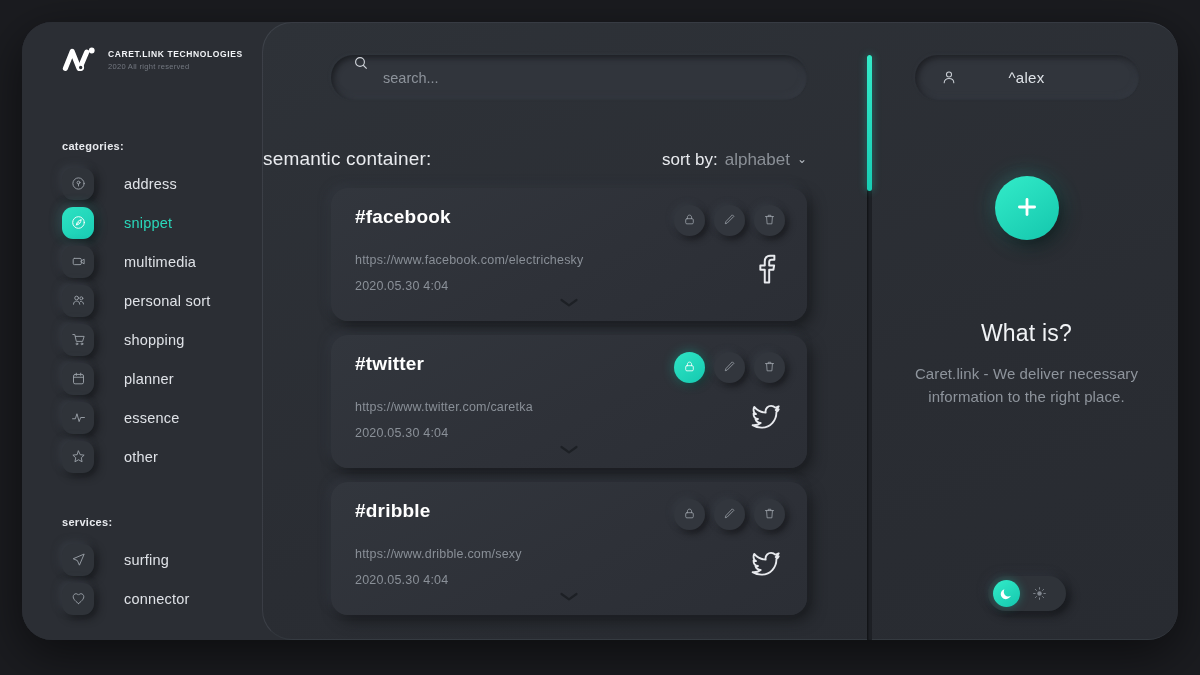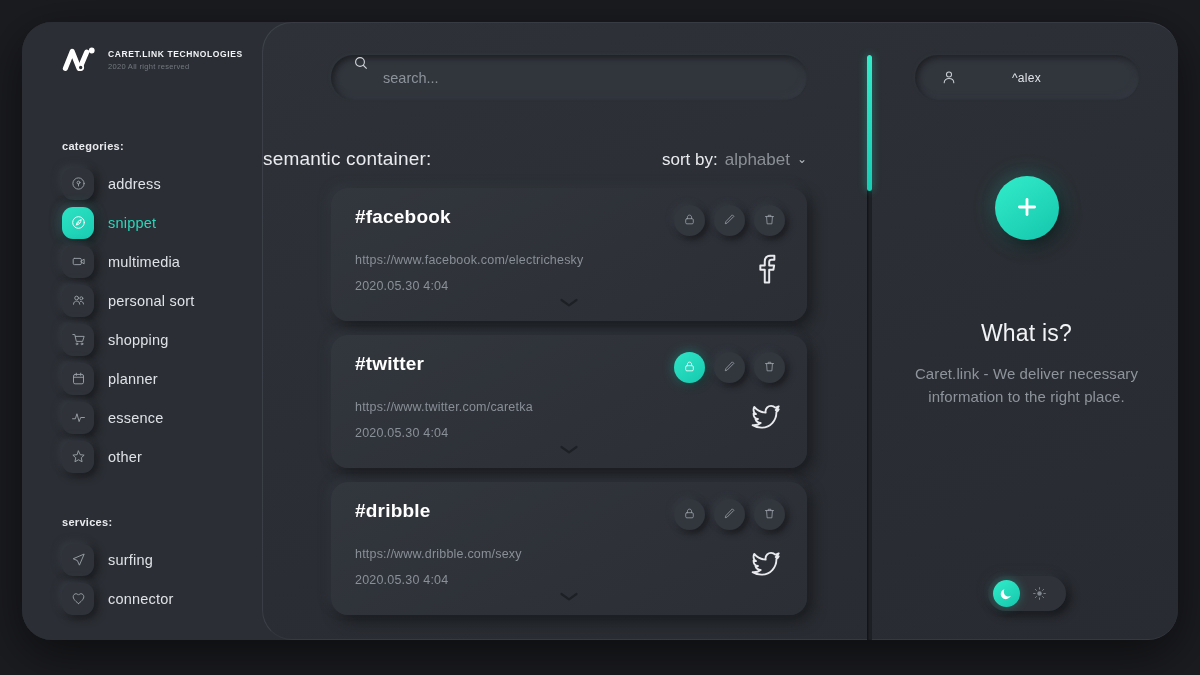--- a/index.html
+++ b/index.html
@@ -41,21 +41,21 @@
 
   .section-label {
     font-size: 11px; font-weight: bold; color: #e8eaee;
     padding-left: 40px; letter-spacing: 0.3px;
   }
   .cat-label { margin-top: 68px; }
   .svc-label { margin-top: 40px; }
 
   .nav-list { margin-top: 12px; }
   .nav-item {
-    display: flex; align-items: center; gap: 14px;
+    display: flex; align-items: center; gap: 30px;
     padding: 6px 0 6px 40px; cursor: pointer;
     height: 39px;
   }
   .nav-icon {
     width: 32px; height: 32px; flex: 0 0 32px;
     border-radius: 11px;
     background: #2f3339;
     display: flex; align-items: center; justify-content: center;
     box-shadow: -3px -3px 7px rgba(62,67,76,0.55), 3px 3px 8px rgba(16,17,20,0.75);
   }
@@ -193,21 +193,21 @@
     border-radius: 23px;
     background: #31353c;
     box-shadow: inset 2px 2px 6px rgba(18,19,22,0.7), inset -2px -2px 6px rgba(63,69,79,0.45),
                 -1px -1px 3px rgba(60,66,75,0.22);
     display: flex; align-items: center; position: relative;
     cursor: pointer;
   }
   .user-pill .u-icon { position: absolute; left: 26px; display: flex; }
   .user-pill svg { width: 16px; height: 17px; stroke: #c9ced4; fill: none;
                    stroke-width: 1.6; stroke-linecap: round; stroke-linejoin: round; }
-  .user-name { width: 100%; text-align: center; font-size: 12px; color: #dfe3e8; letter-spacing: 0.3px; }
+  .user-name { width: 100%; text-align: center; font-size: 15px; color: #dfe3e8; letter-spacing: 0.3px; }
 
   .add-btn {
     margin-top: 76px;
     width: 64px; height: 64px; border-radius: 50%;
     background: linear-gradient(145deg,#33ecc9,#14c6ad);
     box-shadow: -4px -4px 10px rgba(60,66,76,0.25), 5px 7px 16px rgba(12,13,16,0.65),
                 0 0 22px rgba(26,214,186,0.30);
     display: flex; align-items: center; justify-content: center;
     cursor: pointer; border: none;
   }

